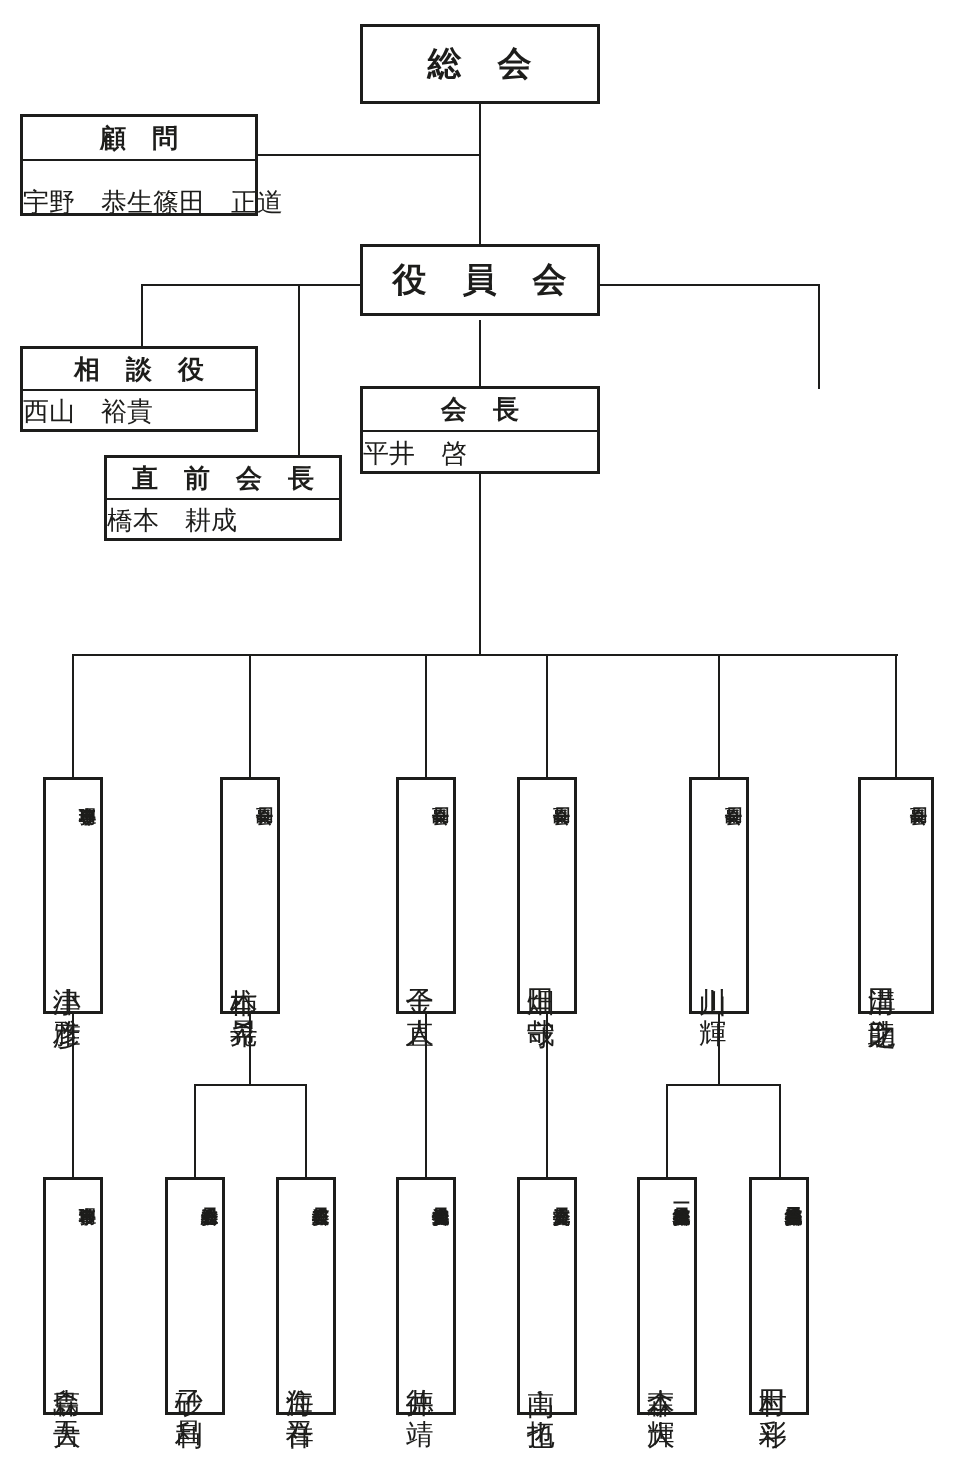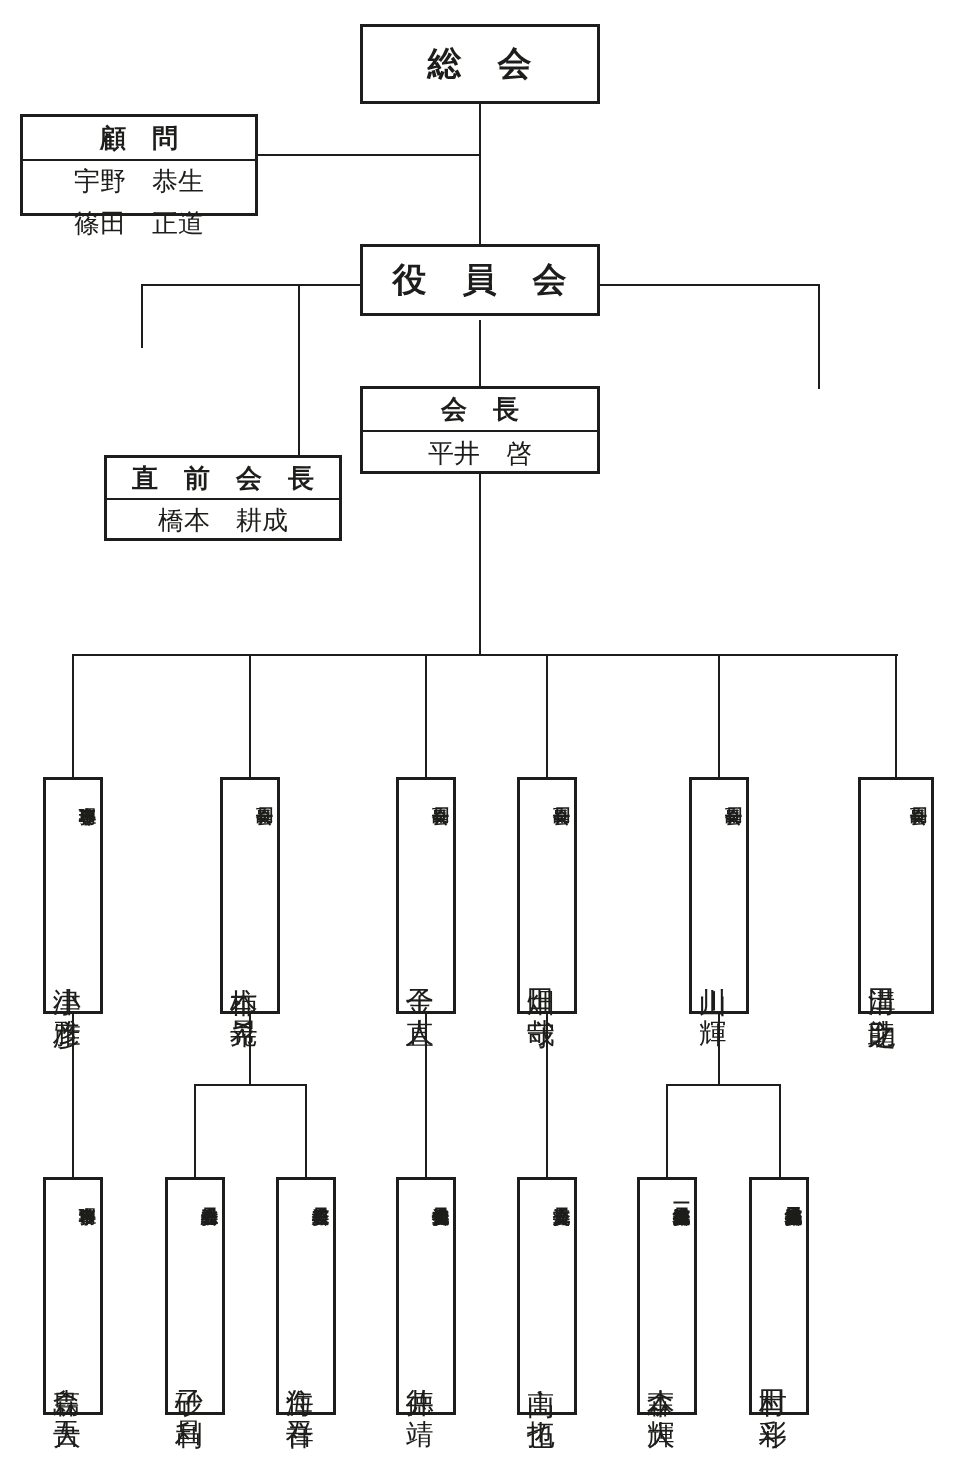--- a/index.html
+++ b/index.html
@@ -12,21 +12,21 @@
   .line { position:absolute; background:#1d1d1b; }
   .box  { position:absolute; background:#ffffff; border:3px solid #1d1d1b; box-sizing:border-box; }
 
   
   .big-title { display:flex; align-items:center; justify-content:center;
                font-size:34px; font-weight:700; letter-spacing:1px; }
 
   
   .hbox .htitle { display:flex; align-items:center; justify-content:center;
                   font-size:26px; font-weight:700; border-bottom:2px solid #1d1d1b; }
-  .hbox .hnames { display:flex; flex-direction:column; align-items:center; justify-content:center; }
+  .hbox .hnames { display:flex; flex-direction:row; align-items:center; }
   .hbox .hname  { font-size:26px; font-weight:500; line-height:42px; white-space:pre; }
 
   
   .vbox  { position:absolute; }
   .vrole { position:absolute; top:14px; right:4px;
            writing-mode:vertical-rl; text-orientation:upright;
            font-size:17px; font-weight:700; line-height:1.1; white-space:nowrap; }
   .vname { position:absolute; bottom:14px; left:5px;
            writing-mode:vertical-rl; text-orientation:upright;
            font-size:28px; font-weight:500; line-height:1.12; white-space:nowrap; }
@@ -73,20 +73,26 @@
     <div class="hnames" style="height:82px">
       <div class="hname">宇野　恭生</div>
       <div class="hname">篠田　正道</div>
     </div>
   </div>
 
   <div class="box big-title" style="left:360px;top:244px;width:240px;height:72px">
     <span>役　員　会</span>
   </div>
 
+  <div class="box hbox" style="left:20px;top:346px;width:238px;height:86px">
+    <div class="htitle" style="height:40px">相　談　役</div>
+    <div class="hnames" style="height:40px">
+      <div class="hname">西山　裕貴</div>
+    </div>
+  </div>
 
   <div class="box hbox" style="left:104px;top:455px;width:238px;height:86px">
     <div class="htitle" style="height:40px">直　前　会　長</div>
     <div class="hnames" style="height:40px">
       <div class="hname">橋本　耕成</div>
     </div>
   </div>
 
   <div class="box hbox" style="left:360px;top:386px;width:240px;height:88px">
     <div class="htitle" style="height:41px">会　長</div>

